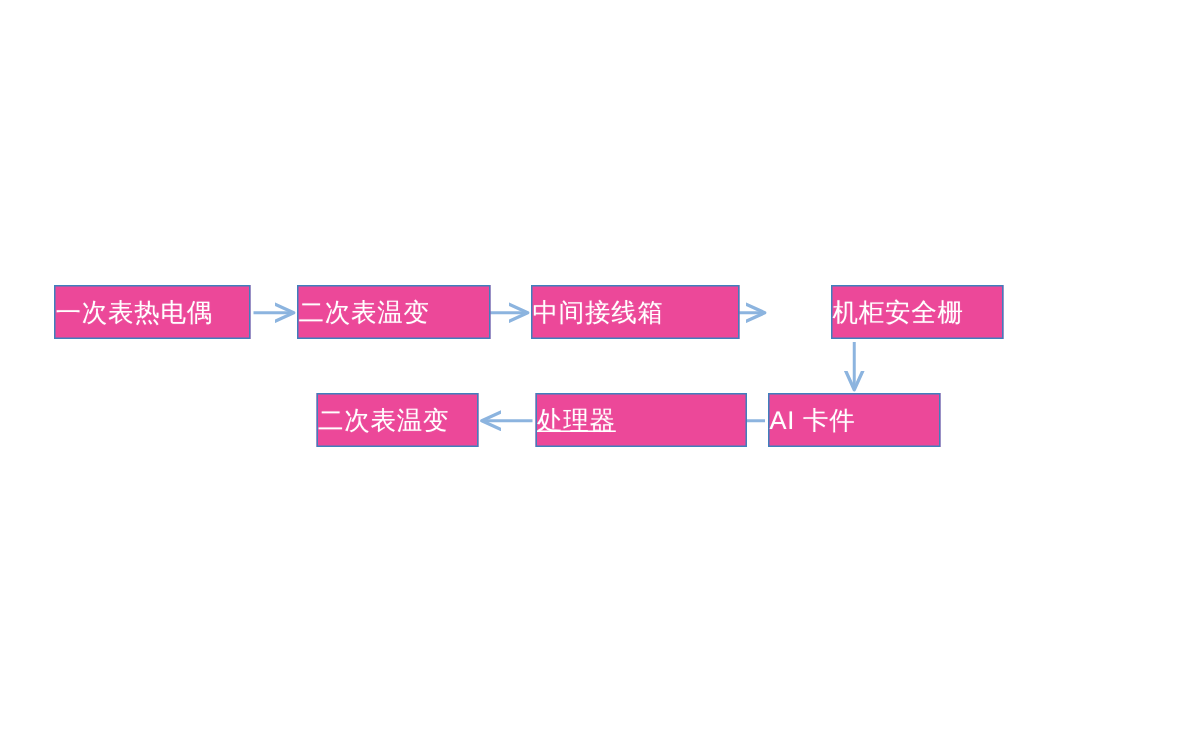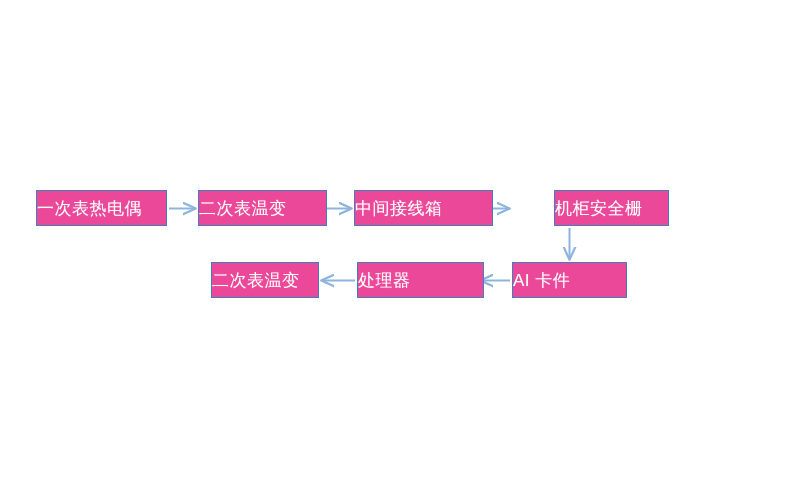--- a/index.html
+++ b/index.html
@@ -89,21 +89,21 @@
   </div>
 
   <div class="node" style="left:512px; top:190px; width:115px; height:36px;margin-left:42px;">
     <span class="node-label">机柜安全栅</span>
   </div>
 
   <div class="node" style="left:512px; top:262px; width:115px; height:36px;">
     <span class="node-label">AI 卡件</span>
   </div>
 
-  <div class="node" style="left:357px; top:262px; width:127px; height:36px;">
+  <div class="node" style="left:357px; top:262px; width:141px; height:36px;text-decoration:underline;">
     <span class="node-label">处理器</span>
   </div>
 
   <div class="node" style="left:211px; top:262px; width:108px; height:36px;">
     <span class="node-label">二次表温变</span>
   </div>
 
 </div>
 
 </body></html>

